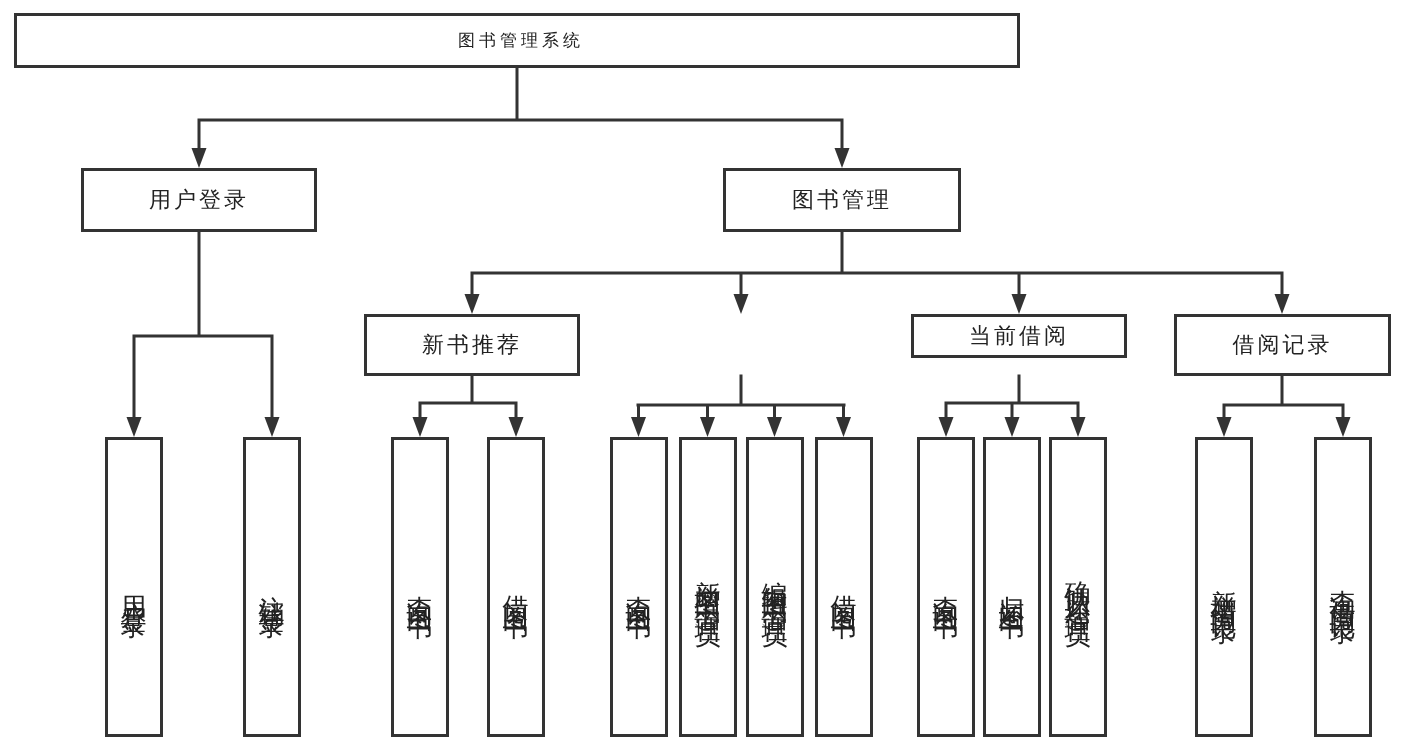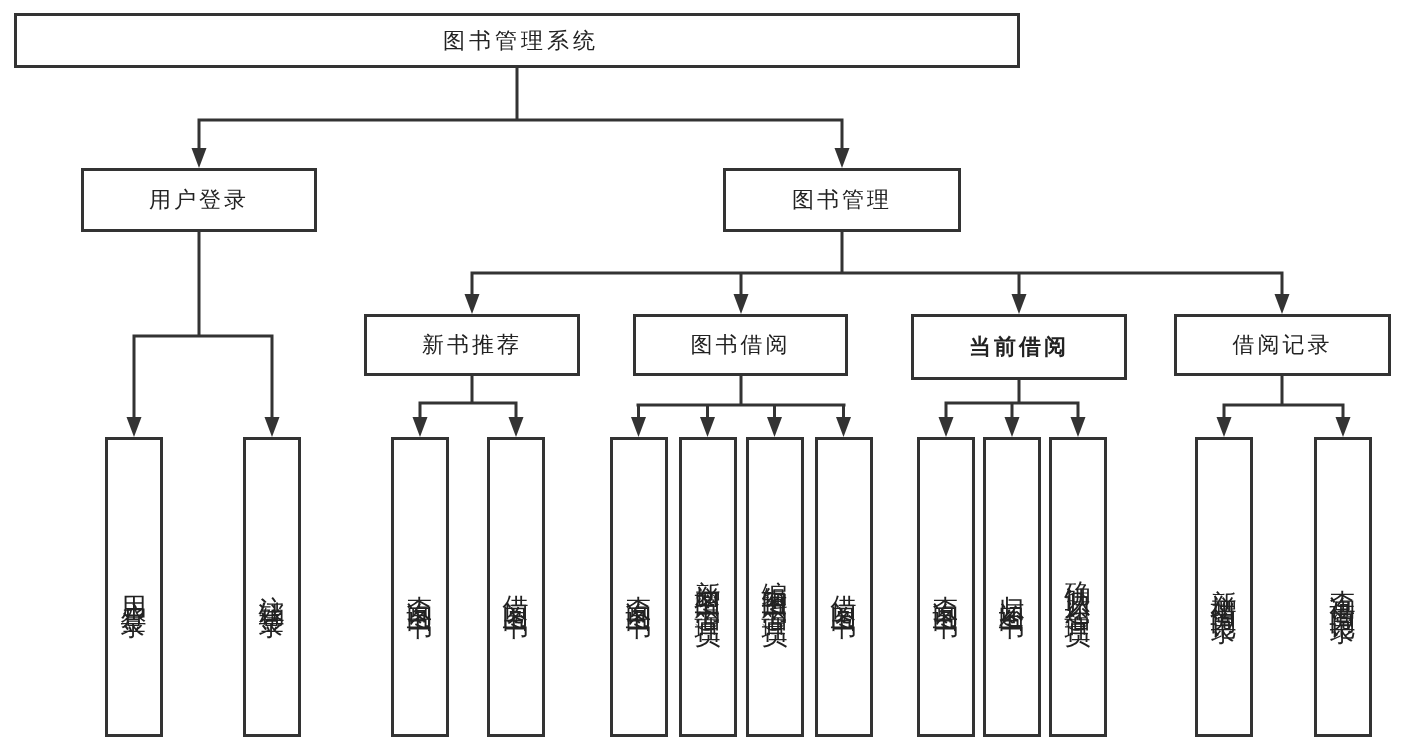--- a/index.html
+++ b/index.html
@@ -26,21 +26,21 @@
     position: absolute;
     box-sizing: border-box;
     border: 3px solid #333333;
     background: #ffffff;
     display: flex;
     align-items: center;
     justify-content: center;
     color: #222222;
     z-index: 2;
   }
-  .box.lvl1 .lbl { font-size: 22px; letter-spacing: 4px; margin-left: 8px; }
+  .box.lvl1 .lbl { font-size: 17px; letter-spacing: 4px; margin-left: 8px; }
   .box.lvl2 .lbl, .box.lvl3 .lbl { font-size: 22px; letter-spacing: 3px; }
   .lbl { white-space: nowrap; }
   .box.leaf {
     width: 58px;
     height: 300px;
     top: 437px;
   }
   .box.leaf .lbl {
     writing-mode: vertical-rl;
     text-orientation: mixed;
@@ -119,24 +119,21 @@
   <div class="box lvl2" style="left:81px; top:168px; width:236px; height:64px;">
     <span class="lbl">用户登录</span>
   </div>
   <div class="box lvl3" style="left:364px; top:314px; width:216px; height:62px;">
     <span class="lbl">新书推荐</span>
   </div>
 
   <div class="box lvl2" style="left:723px; top:168px; width:238px; height:64px;">
     <span class="lbl">图书管理</span>
   </div>
-  <div class="box lvl3" style="left:633px; top:314px; width:215px; height:62px;">
-    <span class="lbl">图书借阅</span>
-  </div>
-  <div class="box lvl3" style="left:911px; top:314px; width:216px; height:66px;font-weight:bold;">
+  <div class="box lvl3" style="left:911px; top:314px; width:216px; height:44px;">
     <span class="lbl">当前借阅</span>
   </div>
   <div class="box lvl3" style="left:1174px; top:314px; width:217px; height:62px;">
     <span class="lbl">借阅记录</span>
   </div>
 
   <div class="box leaf" style="left:105px;">
     <span class="lbl">用户登录</span>
   </div>
   <div class="box leaf" style="left:243px;">

